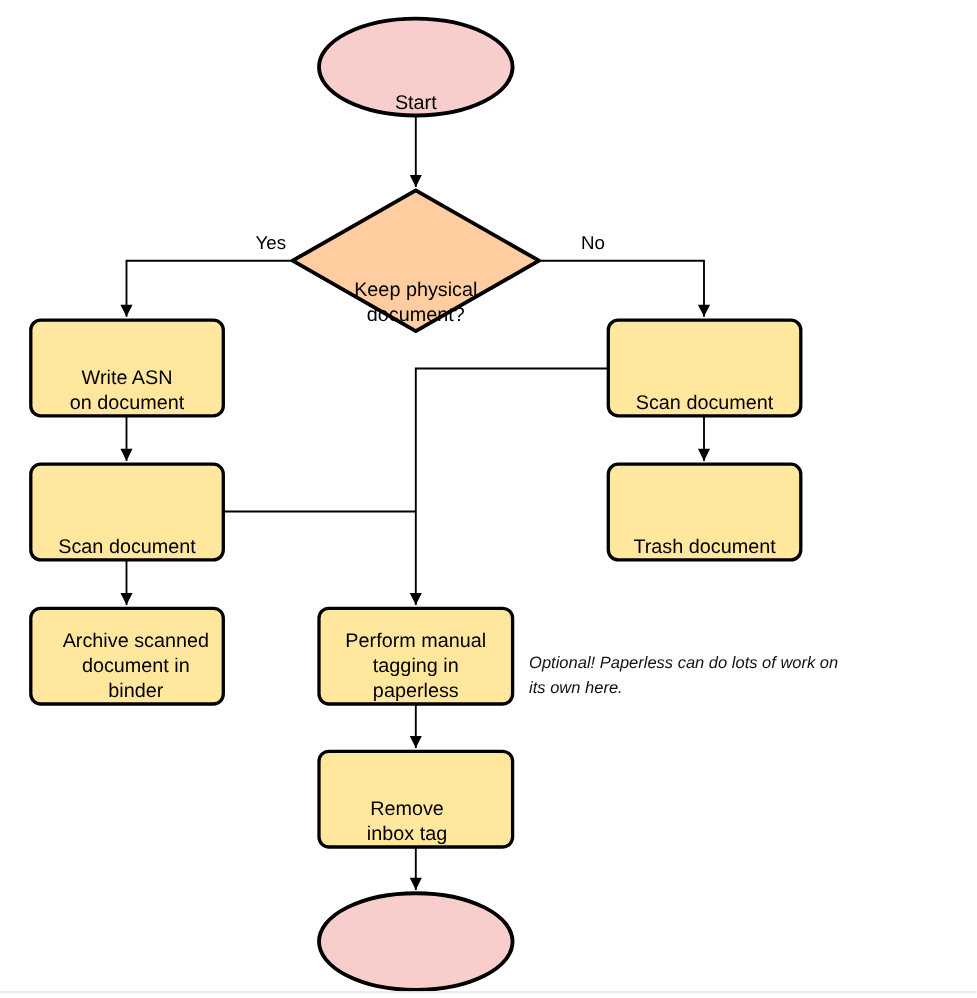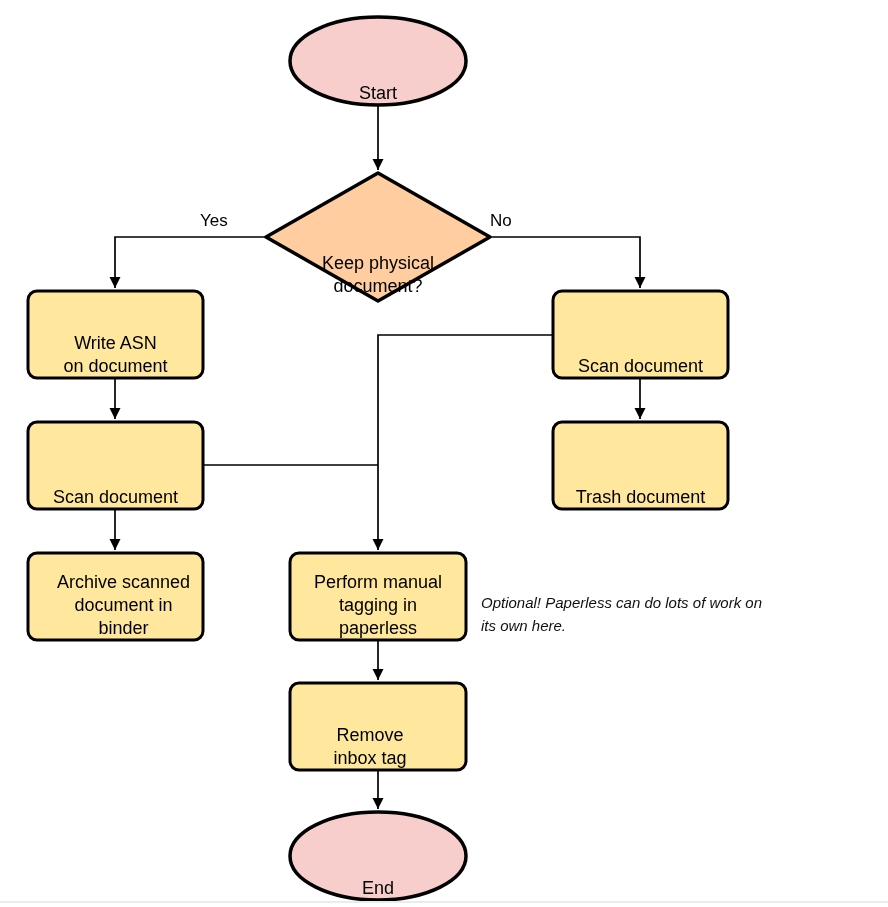--- a/index.html
+++ b/index.html
@@ -29,21 +29,21 @@
     text-align: center;
     color: #000000;
     font-size: 18px;
     line-height: 23px;
     pointer-events: none;
   }
   .node-label span { white-space: nowrap; }
   .edge-label {
     position: absolute;
     width: 60px;
-    text-align: left;
+    text-align: right;
     font-size: 17px;
     color: #000000;
     pointer-events: none;
   }
   .note {
     position: absolute;
     left: 481px;
     top: 591px;
     font-size: 15px;
     line-height: 23px;
@@ -131,23 +131,20 @@
     <span>Perform manual</span>
     <span>tagging in</span>
     <span>paperless</span>
   </div>
 
   <div class="node-label" style="left:290px; top:683px; width:160px; height:87px;">
     <span>Remove</span>
     <span>inbox tag</span>
   </div>
 
-  <div class="node-label" style="left:290px; top:812px; width:176px; height:88px;">
-    <span>End</span>
-  </div>
 
   <div class="edge-label" style="left:200px; top:211px;">Yes</div>
   <div class="edge-label" style="left:490px; top:211px;">No</div>
 
   <div class="note">
     <span>Optional! Paperless can do lots of work on</span>
     <span>its own here.</span>
   </div>
 
   <div class="bottom-edge"></div>

